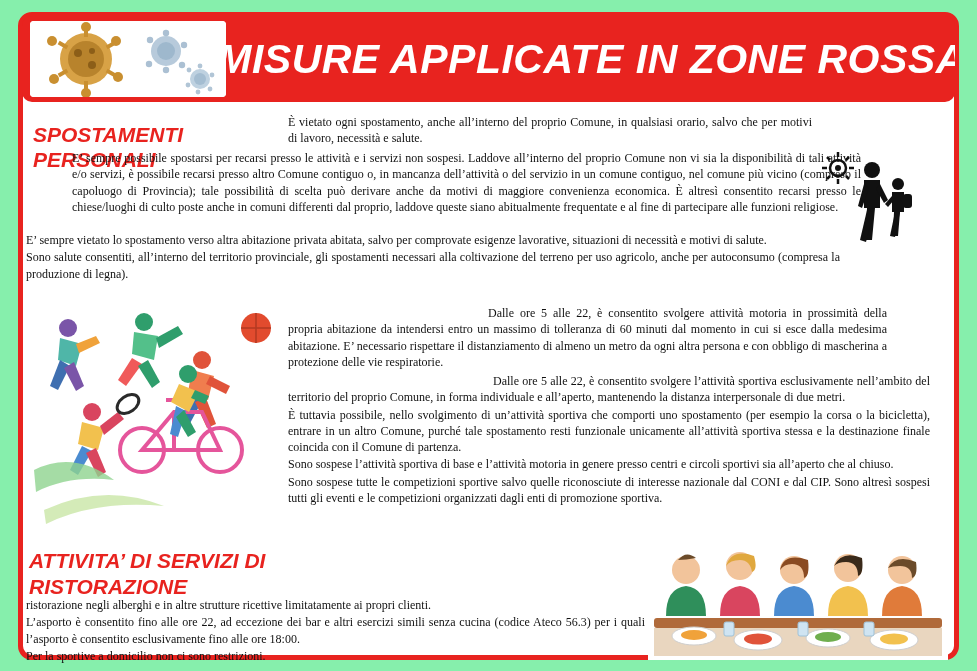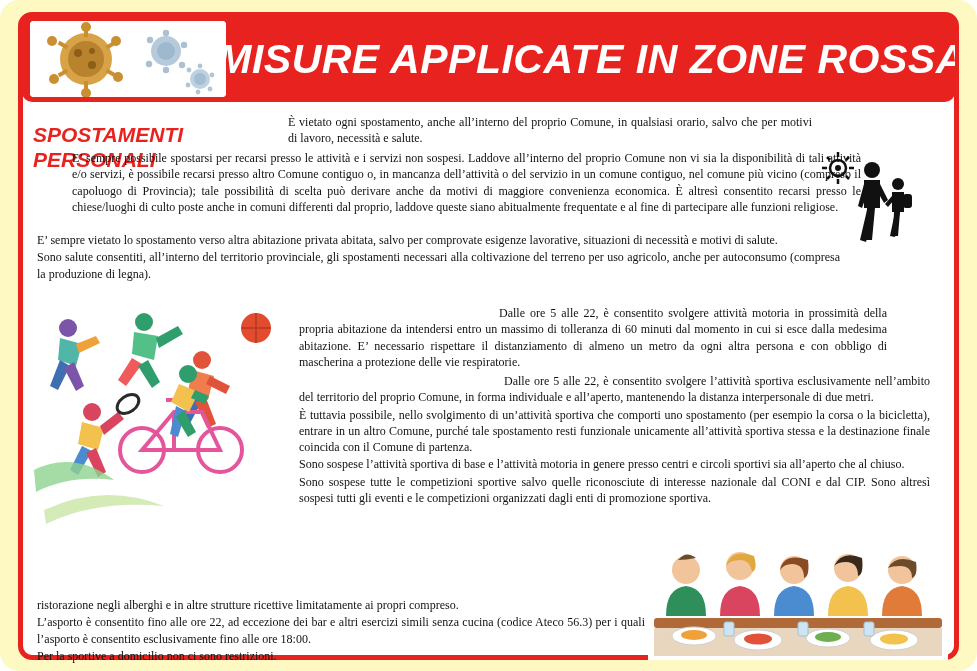--- a/index.html
+++ b/index.html
@@ -11,22 +11,21 @@
     width: 977px;
     height: 671px;
     font-family: "Liberation Serif", serif;
     overflow: hidden;
   }
   .page {
     position: relative;
     width: 977px;
     height: 671px;
     box-sizing: border-box;
-    background: #fef9c3;
-    border-radius: 19px;
+    background: #86efac;
   }
   
   .frame {
     position: absolute;
     left: 18px;
     top: 12px;
     width: 941px;
     height: 648px;
     border: 5px solid #e8231f;
     border-radius: 14px;
@@ -81,21 +80,21 @@
     font-size: 21px;
     line-height: 25px;
   }
   .body-text {
     font-family: "Liberation Serif", serif;
     font-size: 12px;
     line-height: 16.3px;
     color: #111111;
     text-align: justify;
   }
-  .body-text p { margin: 0 0 1px 12px; }
+  .body-text p { margin: 0 0 1px 1px; }
 
   
   #sec-sposta-head {
     position: absolute;
     left: 33px;
     top: 122px;
     width: 250px;
   }
   #sec-sposta-p1 {
     position: absolute;
@@ -358,24 +357,28 @@
     <p>Dalle ore 5 alle 22, è consentito svolgere attività motoria in prossimità della propria abitazione da intendersi entro un massimo di tolleranza di 60 minuti dal momento in cui si esce dalla medesima abitazione. E’ necessario rispettare il distanziamento di almeno un metro da ogni altra persona e con obbligo di mascherina a protezione delle vie respiratorie.</p>
   </div>
 
   <div class="body-text" id="sec-sportiva-text">
     <p>Dalle ore 5 alle 22, è consentito svolgere l’attività sportiva esclusivamente nell’ambito del territorio del proprio Comune, in forma individuale e all’aperto, mantenendo la distanza interpersonale di due metri.</p>
     <p>È tuttavia possibile, nello svolgimento di un’attività sportiva che comporti uno spostamento (per esempio la corsa o la bicicletta), entrare in un altro Comune, purché tale spostamento resti funzionale unicamente all’attività sportiva stessa e la destinazione finale coincida con il Comune di partenza.</p>
     <p>Sono sospese l’attività sportiva di base e l’attività motoria in genere presso centri e circoli sportivi sia all’aperto che al chiuso.</p>
     <p>Sono sospese tutte le competizioni sportive salvo quelle riconosciute di interesse nazionale dal CONI e dal CIP. Sono altresì sospesi tutti gli eventi e le competizioni organizzati dagli enti di promozione sportiva.</p>
   </div>
 
+  <div class="section-head" id="sec-risto-head">
+    <div>ATTIVITA’ DI SERVIZI DI</div>
+    <div>RISTORAZIONE</div>
+  </div>
 
 
   <div class="body-text" id="sec-risto-rest">
-    <p>ristorazione negli alberghi e in altre strutture ricettive limitatamente ai propri compreso.</p>
+    <p>ristorazione negli alberghi e in altre strutture ricettive limitatamente ai propri clienti.</p>
     <p>L’asporto è consentito fino alle ore 22, ad eccezione dei bar e altri esercizi simili senza cucina (codice Ateco 56.3) per i quali l’asporto è consentito esclusivamente fino alle ore 18:00.</p>
     <p>Per la sportive a domicilio non ci sono restrizioni.</p>
   </div>
 
   <div id="dinner-illustration">
     <svg width="300" height="120" viewBox="0 0 300 120">
       <rect x="0" y="0" width="300" height="120" fill="#ffffff"></rect>
 
       <g>
 

